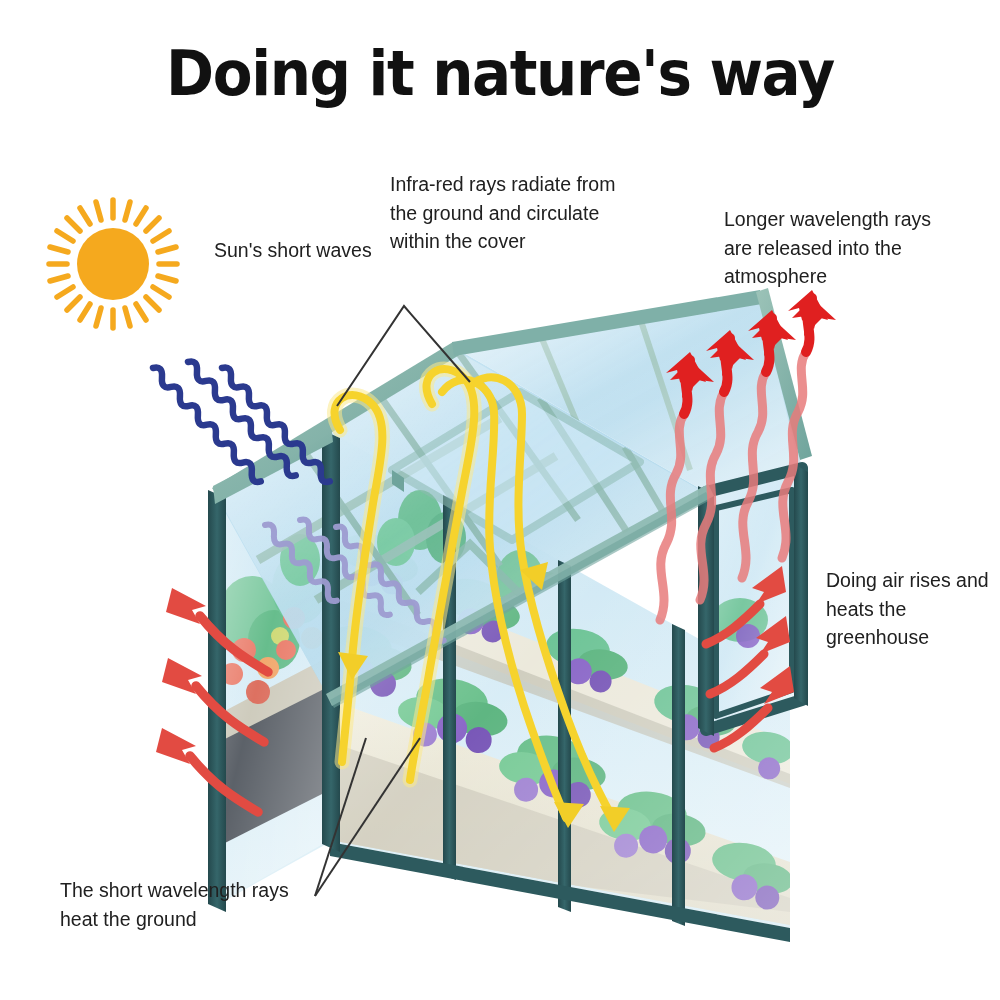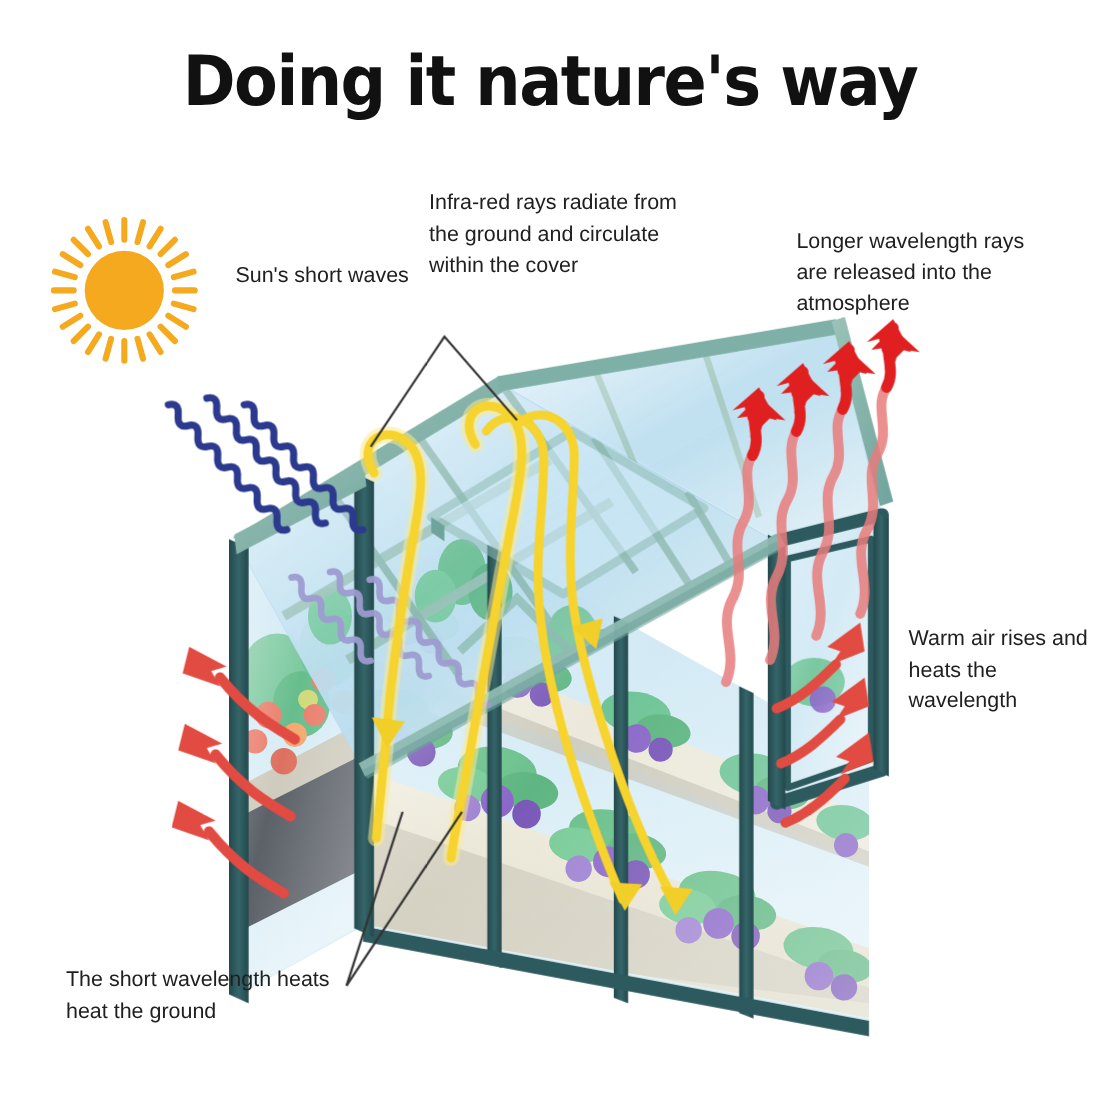--- a/index.html
+++ b/index.html
@@ -449,17 +449,17 @@
       <path d="M315,896 L420,738"></path>
     </g>
   </svg>
 
   <div class="label" id="label-sun">Sun's short waves</div>
 
   <div class="label" id="label-longer">Longer wavelength rays are released into the atmosphere</div>
 
   <div class="label" id="label-infrared">Infra-red rays radiate from the ground and circulate within the cover</div>
 
-  <div class="label" id="label-warm">Warm air rises and heats the wavelength</div>
-
-  <div class="label" id="label-shortwave">The short wavelength heats heat the ground</div>
+  <div class="label" id="label-warm">Doing air rises and heats the greenhouse</div>
+
+  <div class="label" id="label-shortwave">The short wavelength rays heat the ground</div>
 
 </div>
 
 </body></html>

